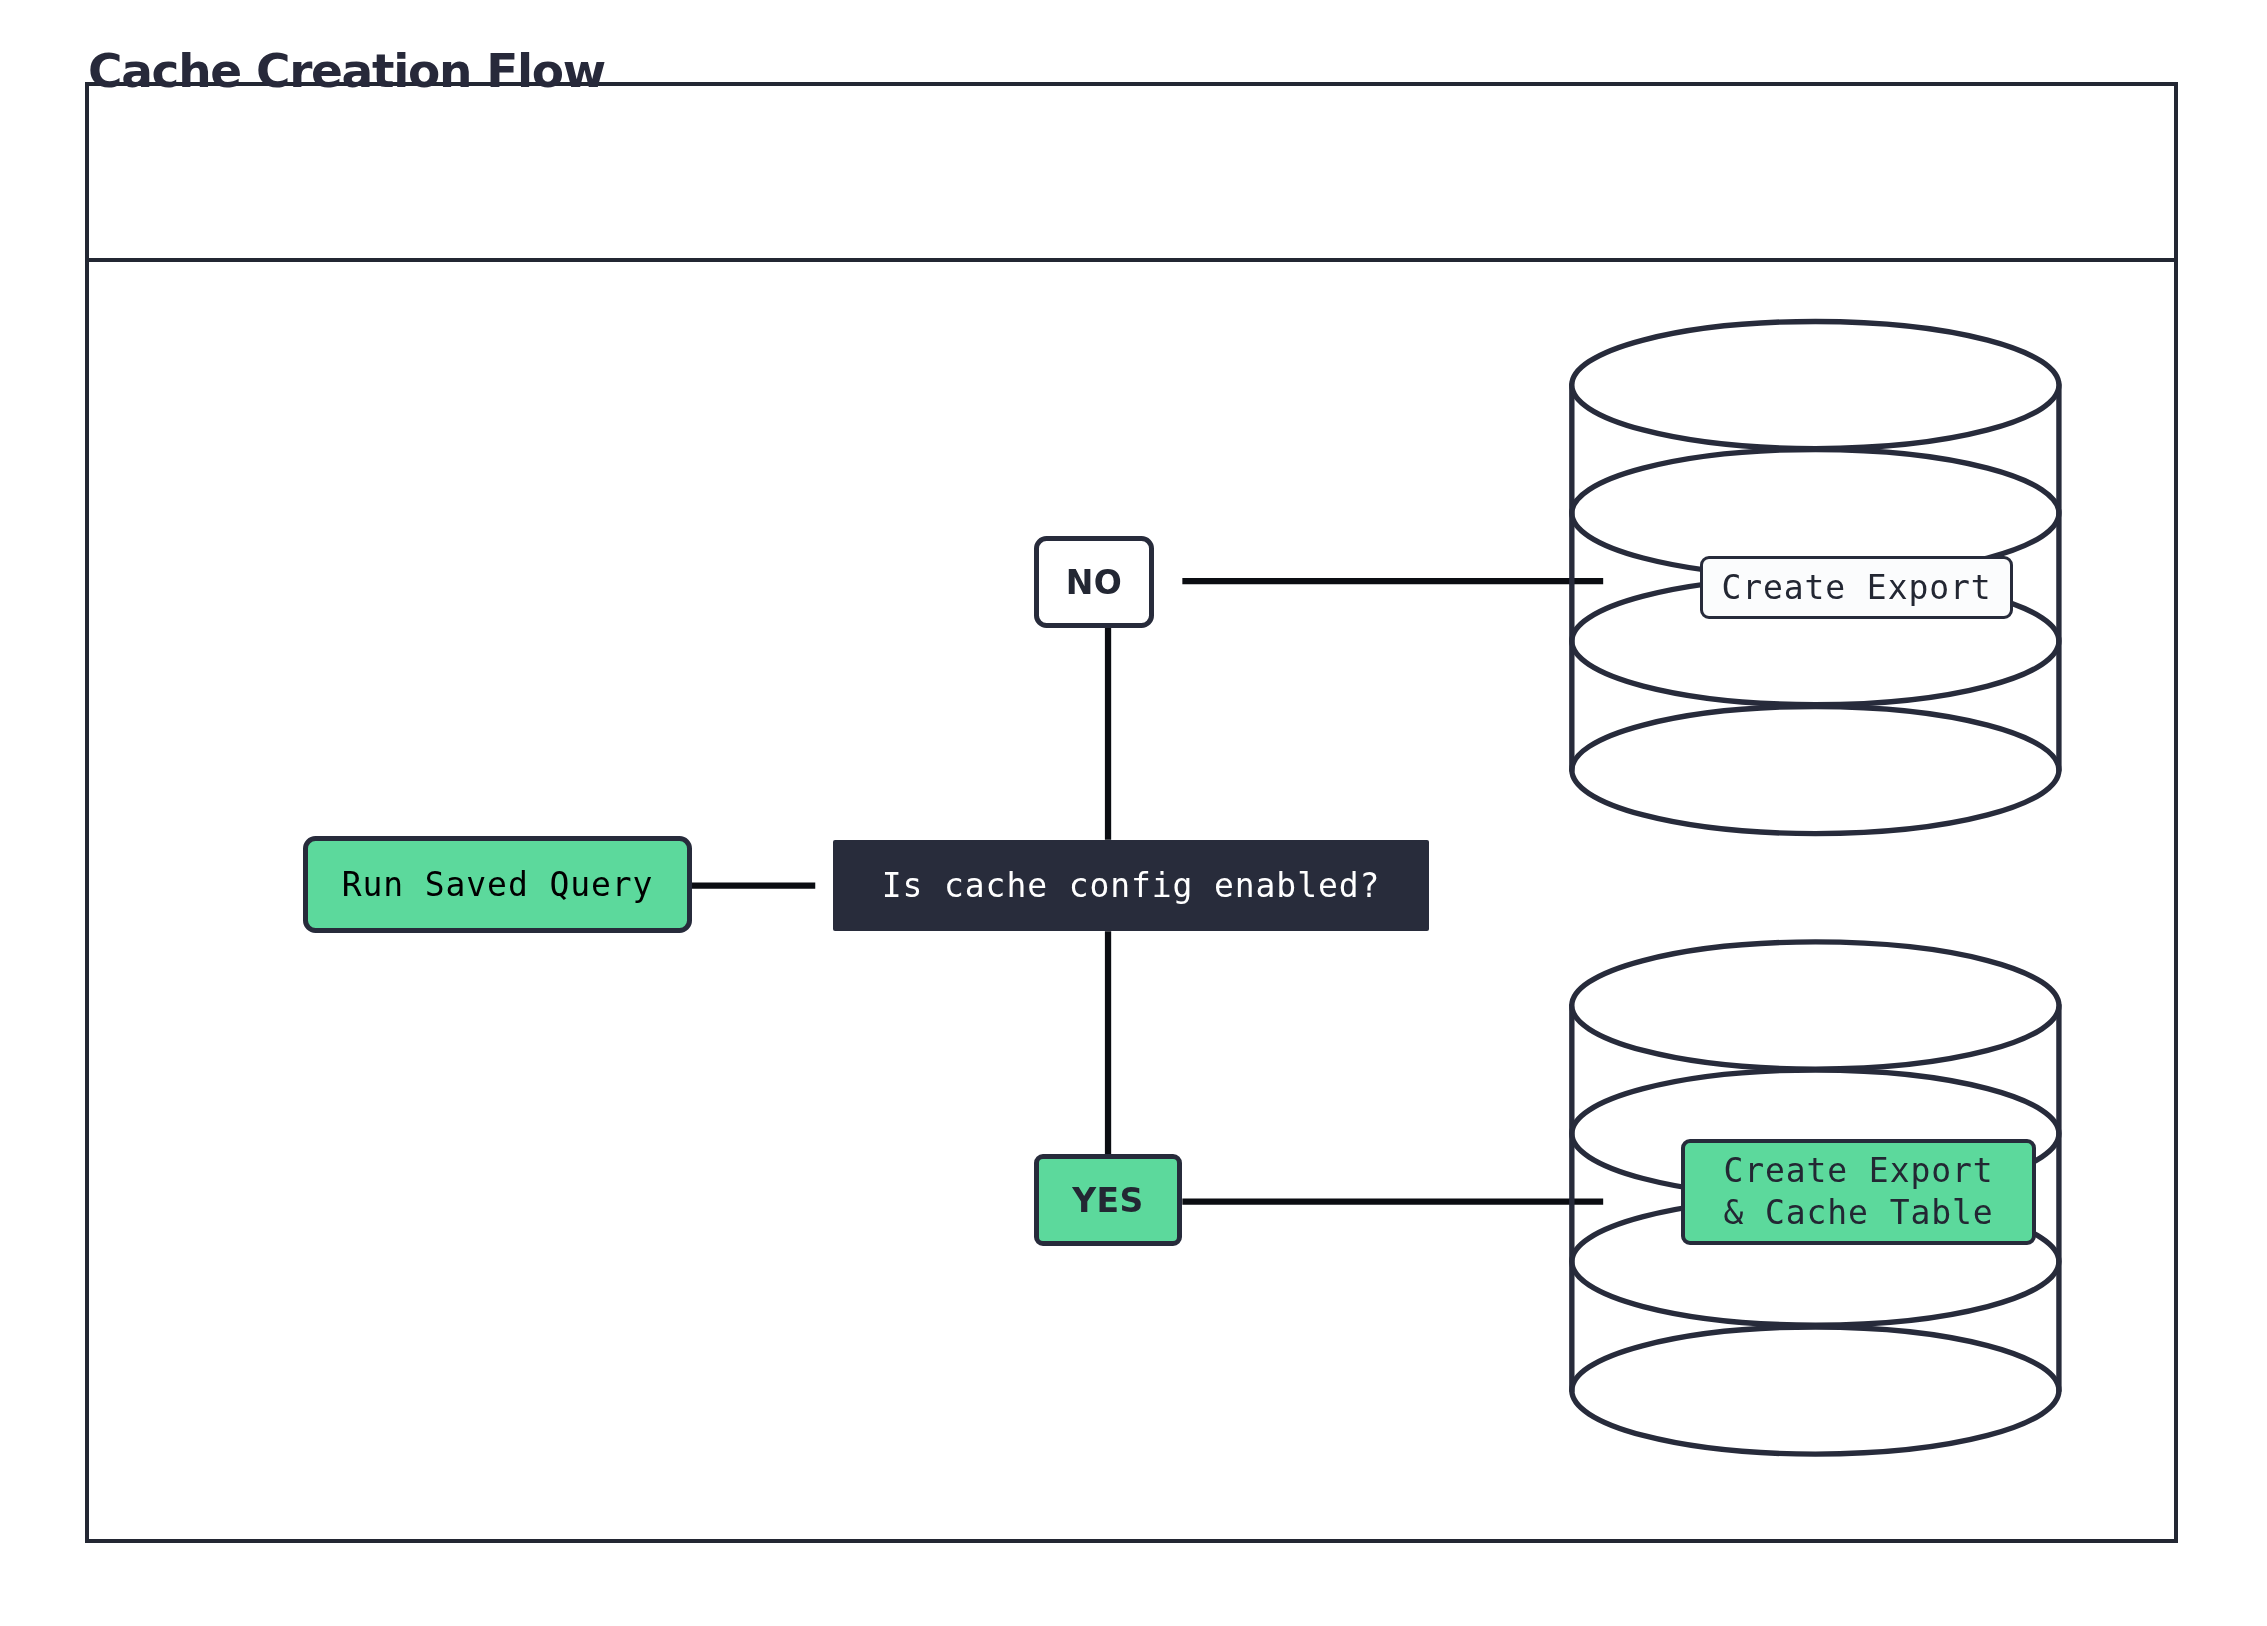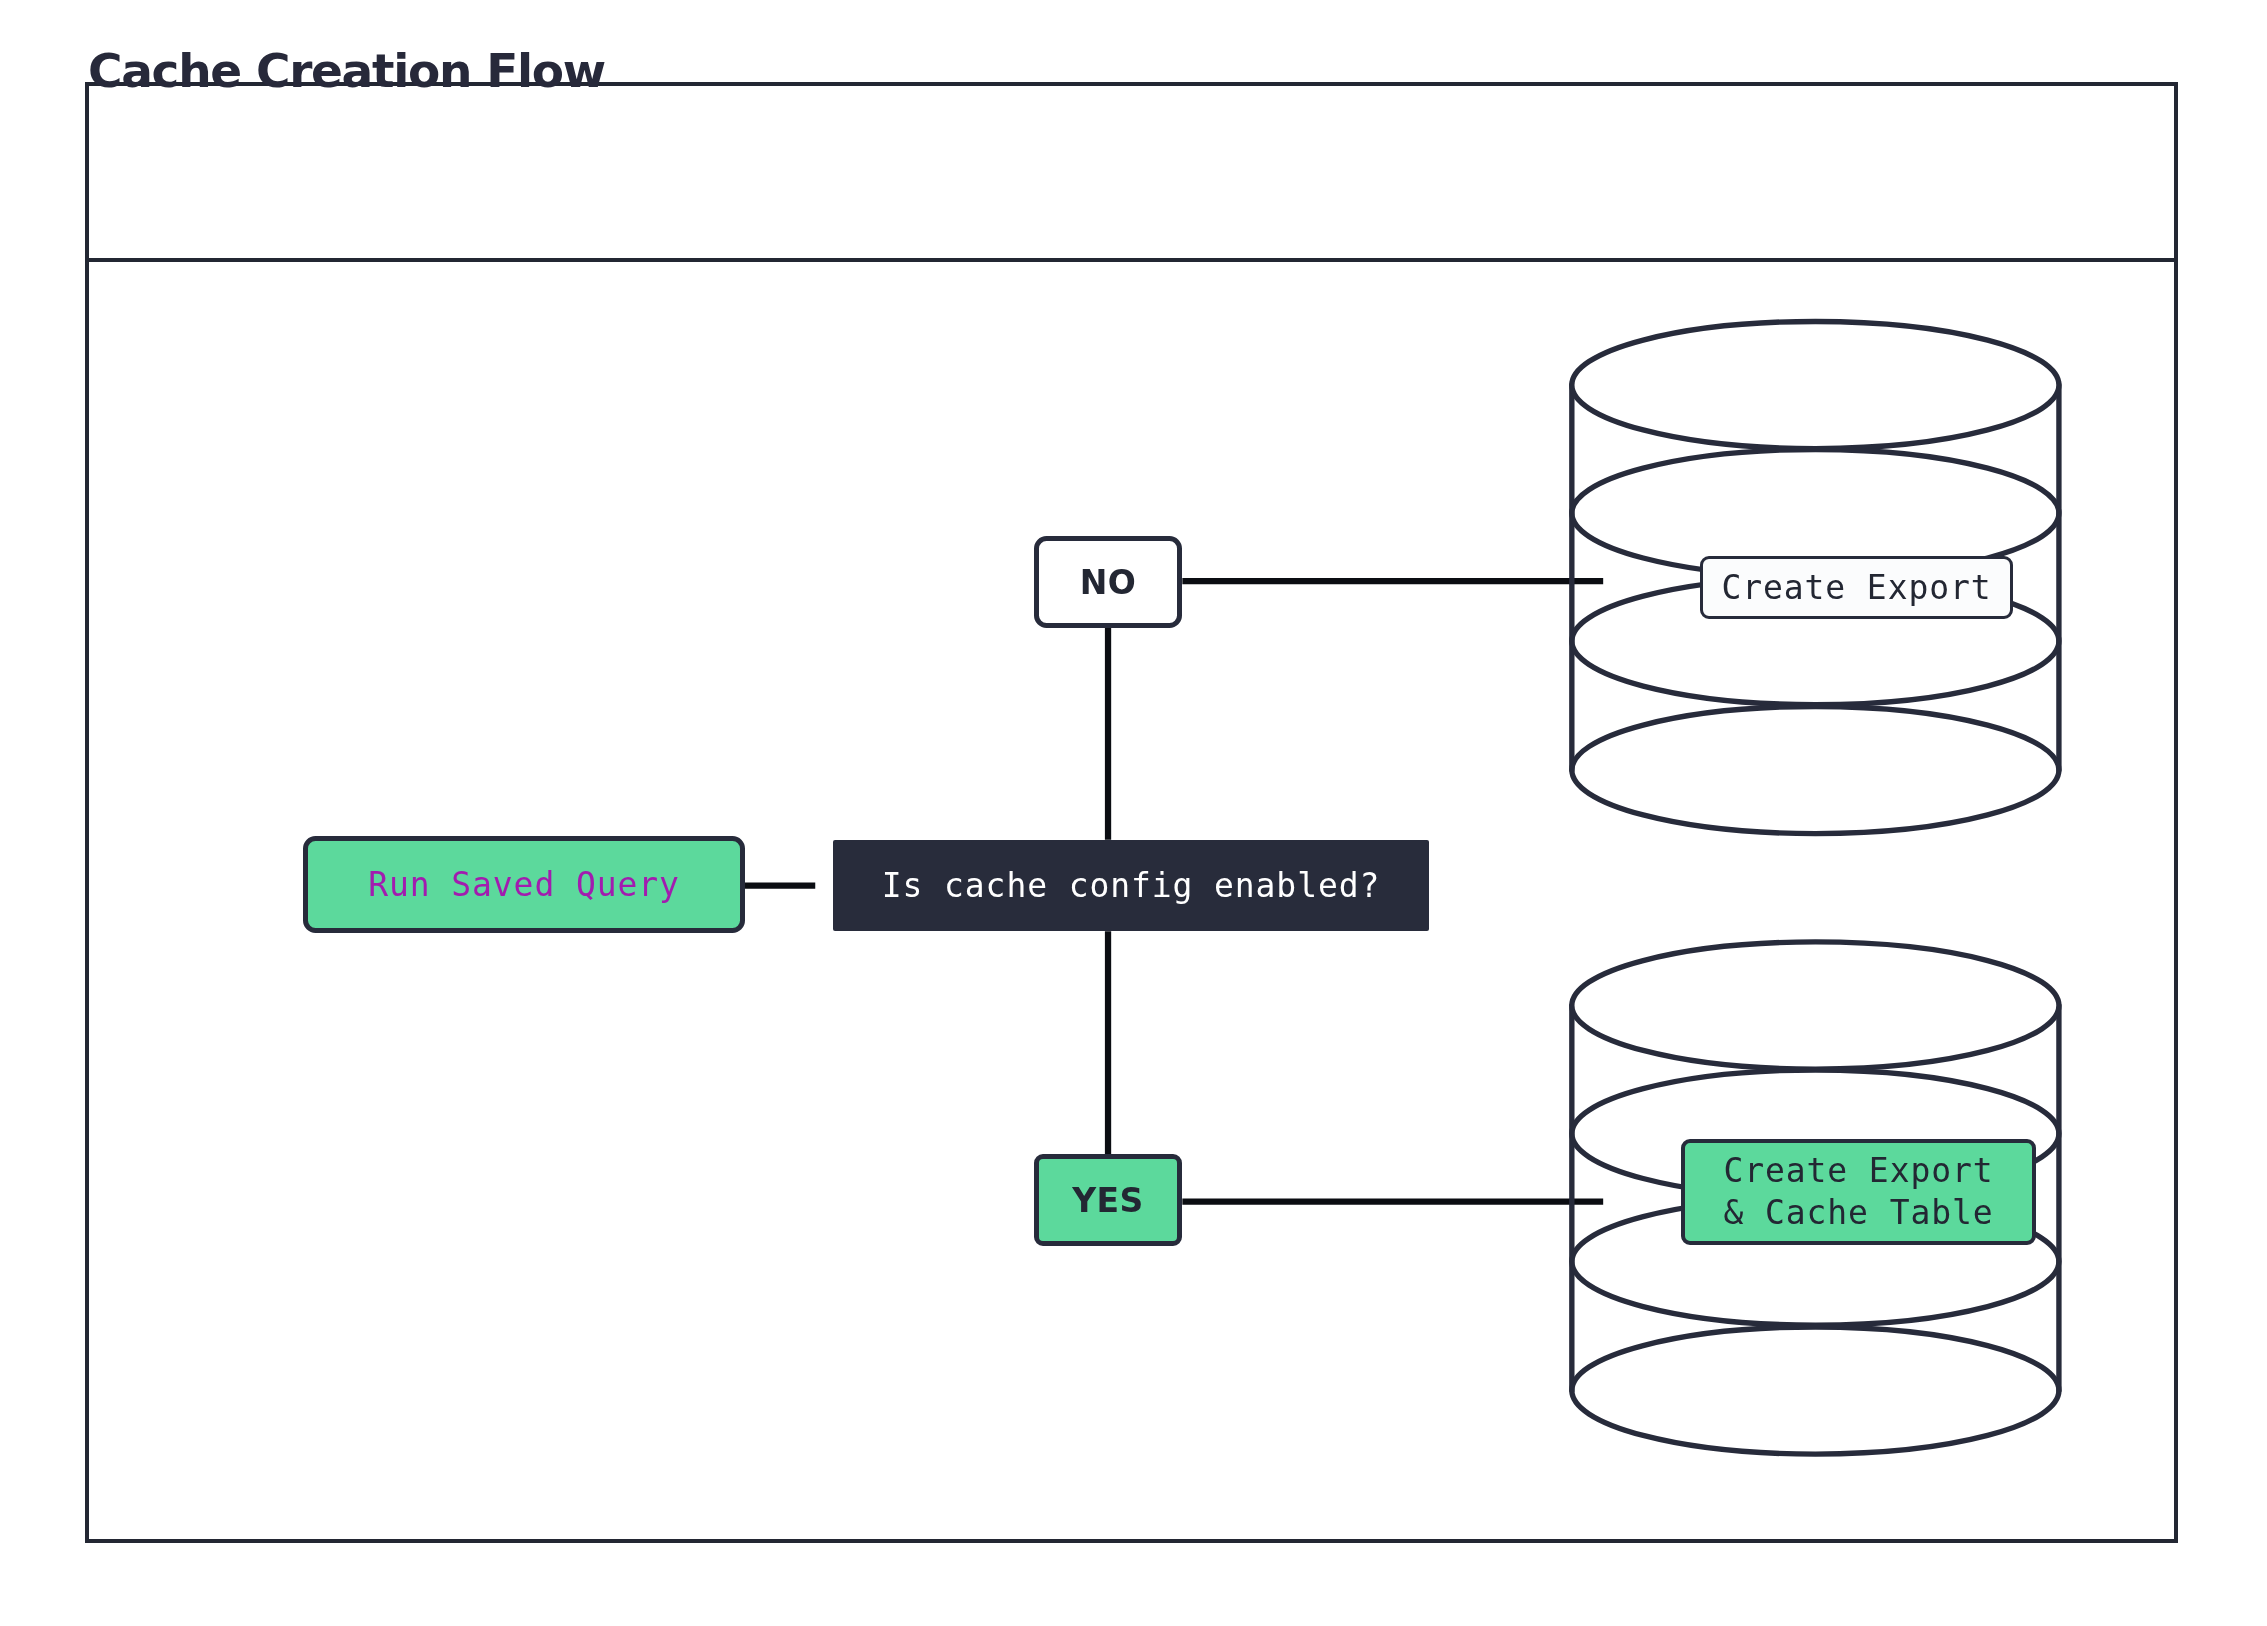--- a/index.html
+++ b/index.html
@@ -88,44 +88,44 @@
     font-family: "DejaVu Sans", sans-serif;
     font-size: 33px;
     font-weight: 600;
     letter-spacing: 0.4px;
   }
 
   
   #node-run-saved-query {
     left: 283px;
     top: 836px;
-    width: 442px;
+    width: 389px;
     height: 97px;
     background: #5CD99C;
     border: 5.4px solid #272b3b;
     border-radius: 12.5px;
-    color: #a21caf;
+    color: #000000;
   }
 
   
   #node-decision {
     left: 813px;
     top: 840px;
     width: 596px;
     height: 91px;
     background: #282c3b;
     border-radius: 2px;
     color: #ffffff;
   }
 
   
   #node-no {
     left: 1034px;
     top: 536px;
-    width: 148px;
+    width: 120px;
     height: 92px;
     background: #ffffff;
     border: 5.4px solid #272b3b;
     border-radius: 12.5px;
     color: #232733;
   }
 
   
   #node-yes {
     left: 1034px;

